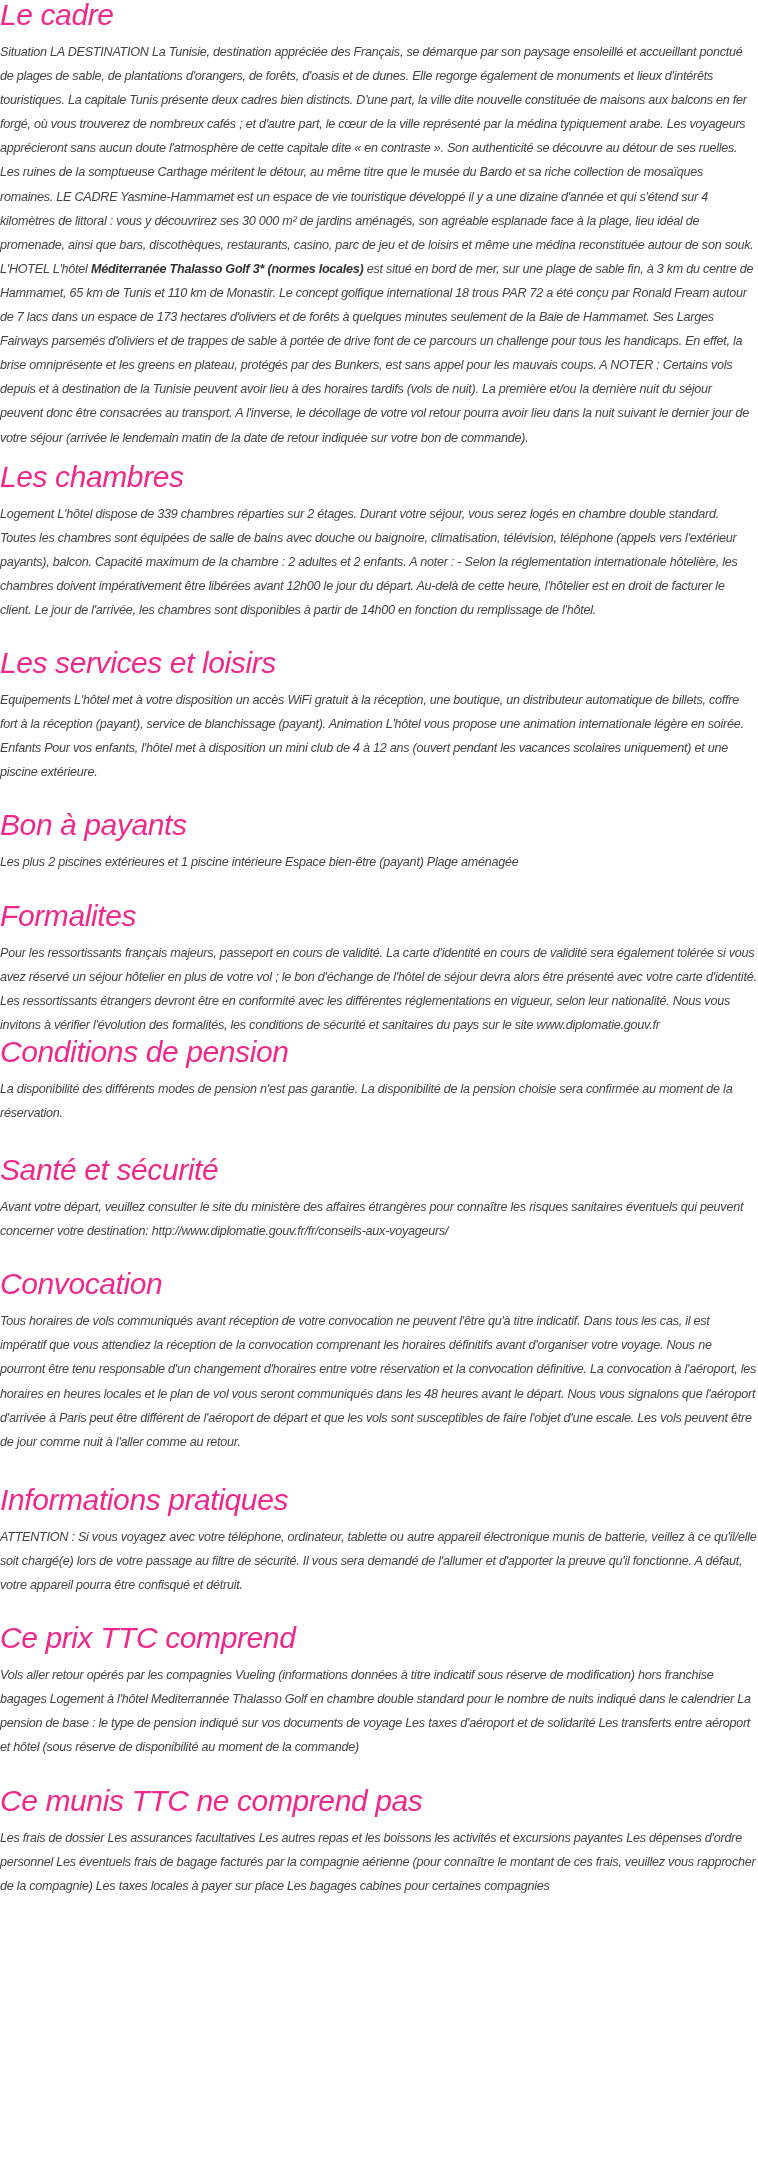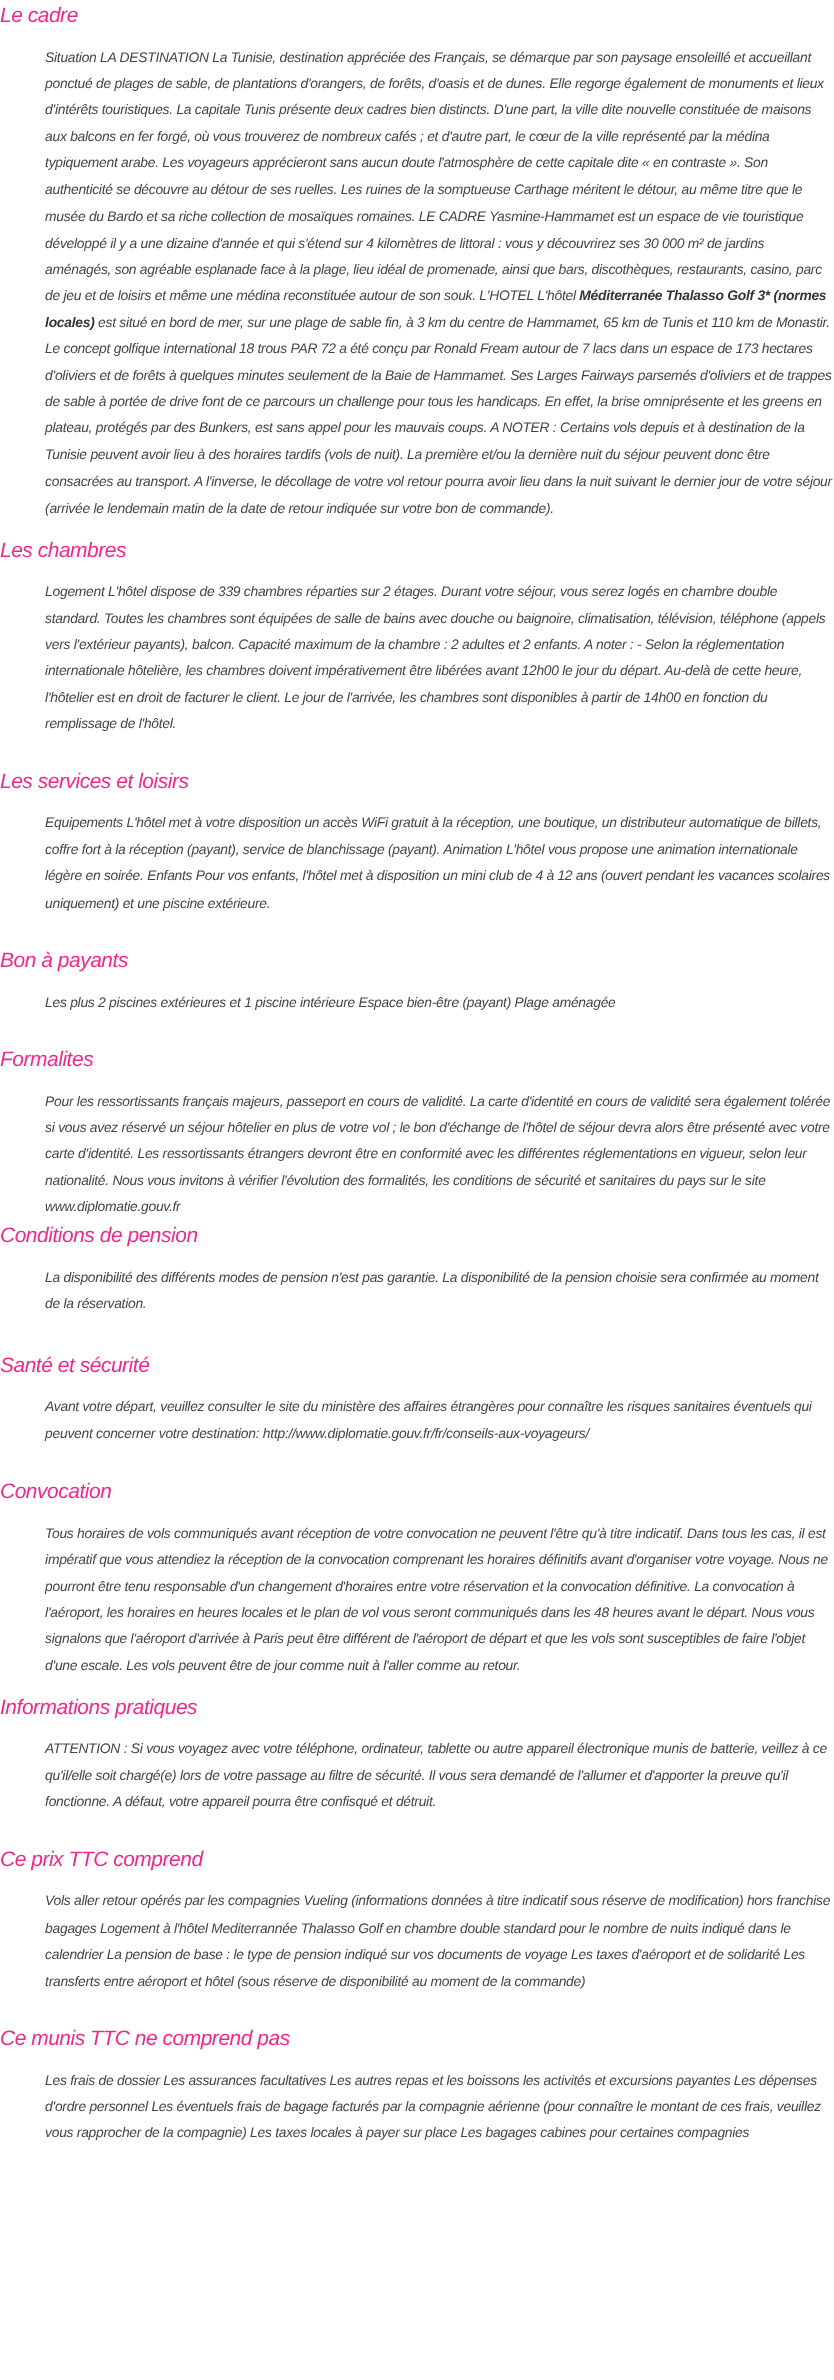--- a/index.html
+++ b/index.html
@@ -10,46 +10,45 @@
     font-family: "Liberation Sans", sans-serif;
     color: #444444;
   }
   .page { padding: 0 0 0 0; width: 758px; }
   .section { margin: 0; }
   .section h2 {
     margin: 0;
     font-family: "Liberation Sans", sans-serif;
     font-style: italic;
     font-weight: normal;
-    font-size: 19px;
+    font-size: 30px;
     letter-spacing: -0.4px;
     color: #f0288c;
     line-height: 30px;
   }
   .section p {
     margin: 10px 0 0 0;
     font-family: "Liberation Sans", sans-serif;
     font-style: italic;
     font-size: 12.6px;
     letter-spacing: -0.25px;
     line-height: 24.1px;
     color: #444444;
     padding-right: 0;
-    padding-left: 41px;
   }
   .section p b { font-weight: bold; color: #333333; }
   #s-cadre { padding-top: 0px; }
   #s-chambres { margin-top: 12px; }
   #s-services { margin-top: 26px; }
   #s-savoir { margin-top: 26px; }
   #s-formalites { margin-top: 26px; }
   #s-pension { }
   #s-sante { margin-top: 30px; }
   #s-convocation { margin-top: 26px; }
-  #s-infos { margin-top: 12px; }
+  #s-infos { margin-top: 31px; }
   #s-comprend { margin-top: 26px; }
   #s-necomprend { margin-top: 26px; }
 </style>
 </head>
 <body>
 
 <div class="page">
 
   <section class="section" id="s-cadre">
     <h2>Le cadre</h2>

